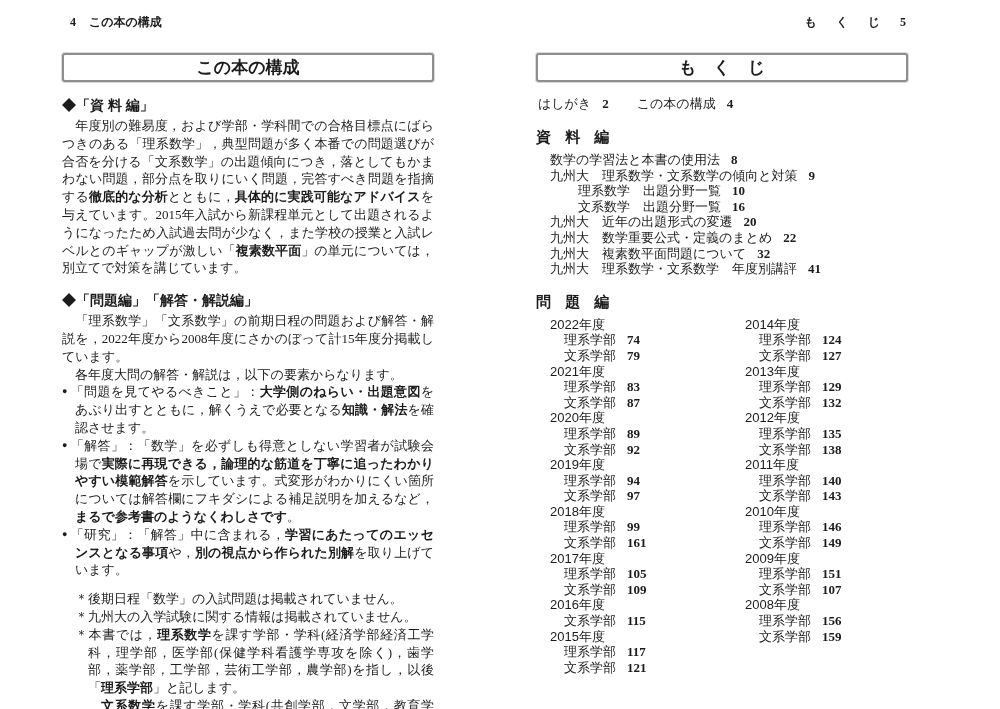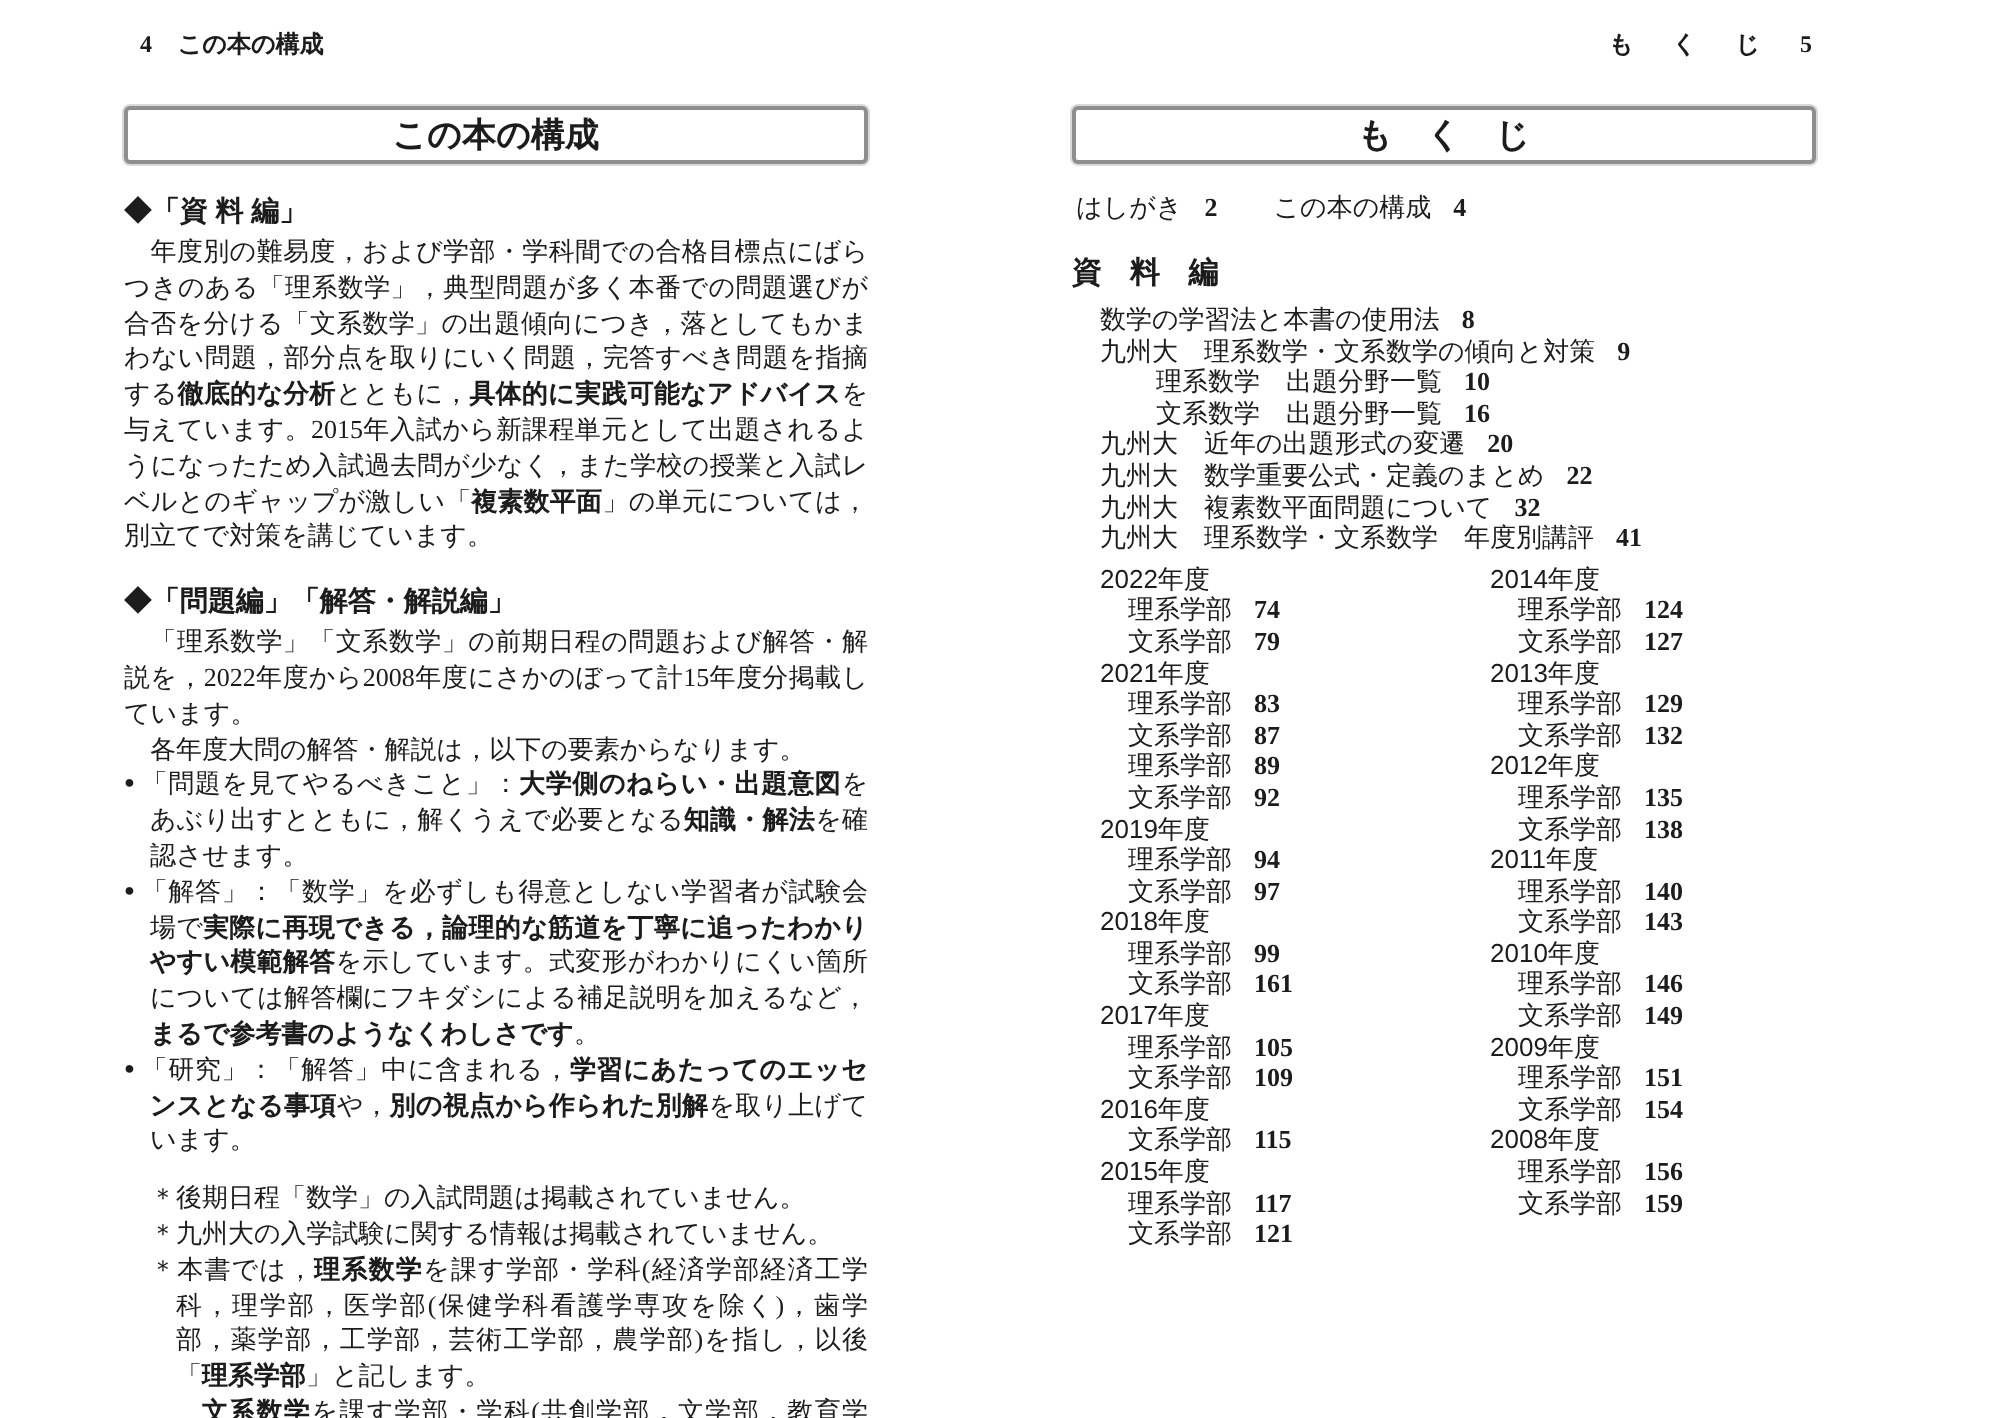--- a/index.html
+++ b/index.html
@@ -106,33 +106,35 @@
         <div class="toc-row indent-0"><span>数学の学習法と本書の使用法</span><span class="pnum">8</span></div>
         <div class="toc-row indent-0"><span>九州大　理系数学・文系数学の傾向と対策</span><span class="pnum">9</span></div>
         <div class="toc-row indent-1"><span>理系数学　出題分野一覧</span><span class="pnum">10</span></div>
         <div class="toc-row indent-1"><span>文系数学　出題分野一覧</span><span class="pnum">16</span></div>
         <div class="toc-row indent-0"><span>九州大　近年の出題形式の変遷</span><span class="pnum">20</span></div>
         <div class="toc-row indent-0"><span>九州大　数学重要公式・定義のまとめ</span><span class="pnum">22</span></div>
         <div class="toc-row indent-0"><span>九州大　複素数平面問題について</span><span class="pnum">32</span></div>
         <div class="toc-row indent-0"><span>九州大　理系数学・文系数学　年度別講評</span><span class="pnum">41</span></div>
       </div>
 
+    <div class="toc-sec-head">問 題 編</div>
     <div id="mondai-cols" class="mondai-cols">
         <div class="mcol">
           <div>
             <div class="year-title">2022年度</div>
             <div class="entry-row"><span>理系学部</span><span class="pnum">74</span></div>
             <div class="entry-row"><span>文系学部</span><span class="pnum">79</span></div>
           </div>
           <div>
             <div class="year-title">2021年度</div>
             <div class="entry-row"><span>理系学部</span><span class="pnum">83</span></div>
             <div class="entry-row"><span>文系学部</span><span class="pnum">87</span></div>
           </div>
           <div>
+            <div class="year-title">2020年度</div>
             <div class="entry-row"><span>理系学部</span><span class="pnum">89</span></div>
             <div class="entry-row"><span>文系学部</span><span class="pnum">92</span></div>
           </div>
           <div>
             <div class="year-title">2019年度</div>
             <div class="entry-row"><span>理系学部</span><span class="pnum">94</span></div>
             <div class="entry-row"><span>文系学部</span><span class="pnum">97</span></div>
           </div>
           <div>
             <div class="year-title">2018年度</div>
@@ -176,21 +178,21 @@
             <div class="entry-row"><span>文系学部</span><span class="pnum">143</span></div>
           </div>
           <div>
             <div class="year-title">2010年度</div>
             <div class="entry-row"><span>理系学部</span><span class="pnum">146</span></div>
             <div class="entry-row"><span>文系学部</span><span class="pnum">149</span></div>
           </div>
           <div>
             <div class="year-title">2009年度</div>
             <div class="entry-row"><span>理系学部</span><span class="pnum">151</span></div>
-            <div class="entry-row"><span>文系学部</span><span class="pnum">154</span></div>
+            <div class="entry-row"><span>文系学部</span><span class="pnum">107</span></div>
           </div>
           <div>
             <div class="year-title">2008年度</div>
             <div class="entry-row"><span>理系学部</span><span class="pnum">156</span></div>
             <div class="entry-row"><span>文系学部</span><span class="pnum">159</span></div>
           </div>
         </div>
       </div>
   </div>
 </div>

